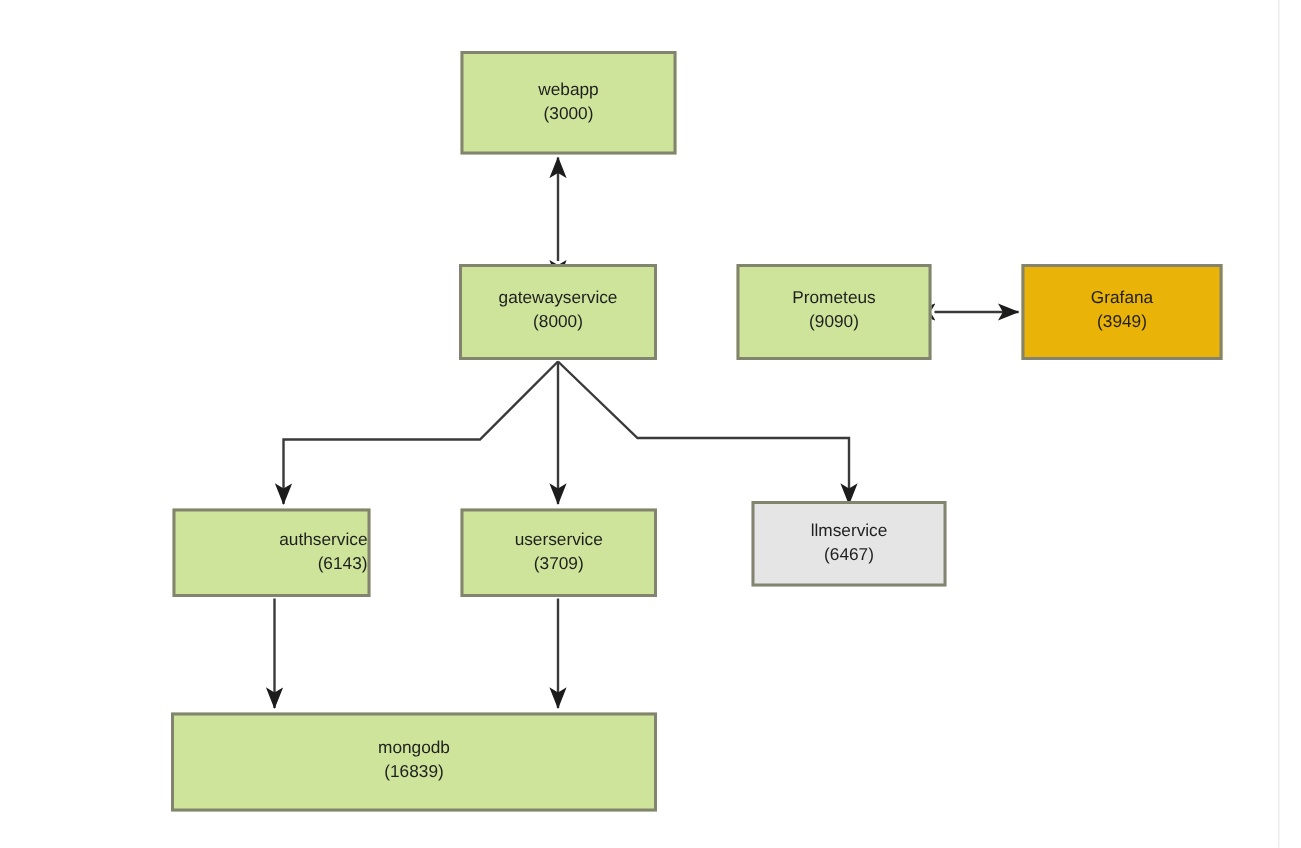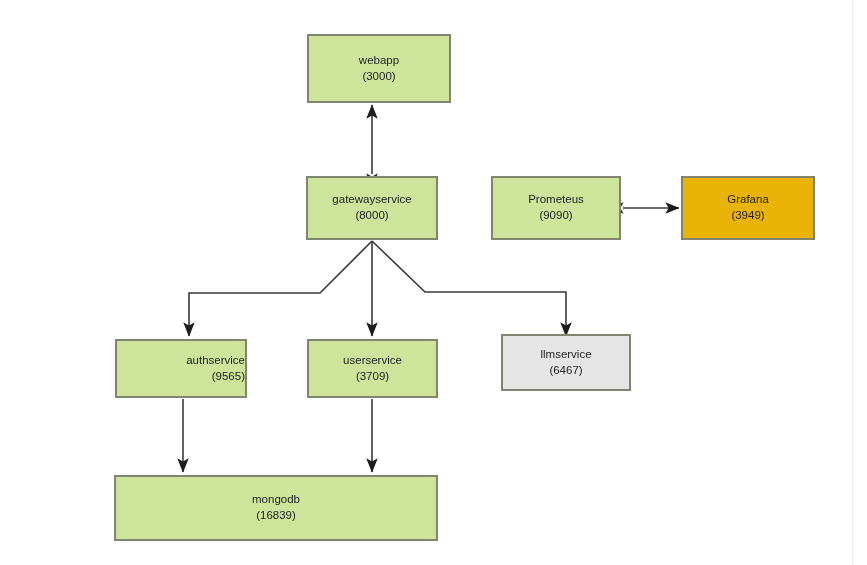--- a/index.html
+++ b/index.html
@@ -104,21 +104,21 @@
     <span class="node-port">(9090)</span>
   </div>
 
   <div class="node" id="node-grafana" style="left: 681px; top: 176px; width: 134px; height: 64px; background: #eab308; border-color: rgb(130, 132, 111); color: rgb(31, 31, 31);">
     <span class="node-name">Grafana</span>
     <span class="node-port">(3949)</span>
   </div>
 
   <div class="node" id="node-authservice" style="left: 115px; top: 339px; width: 132px; height: 59px; background: rgb(206, 228, 154); border-color: rgb(130, 132, 111); color: rgb(31, 31, 31); align-items: flex-end;">
     <span class="node-name">authservice</span>
-    <span class="node-port">(9565)</span>
+    <span class="node-port">(6143)</span>
   </div>
 
   <div class="node" id="node-userservice" style="left: 307px; top: 339px; width: 131px; height: 59px; background: rgb(206, 228, 154); border-color: rgb(130, 132, 111); color: rgb(31, 31, 31);">
     <span class="node-name">userservice</span>
     <span class="node-port">(3709)</span>
   </div>
 
   <div class="node" id="node-llmservice" style="left: 501px; top: 334px; width: 130px; height: 57px; background: #e5e5e5; border-color: rgb(130, 132, 111); color: rgb(31, 31, 31);">
     <span class="node-name">llmservice</span>
     <span class="node-port">(6467)</span>

